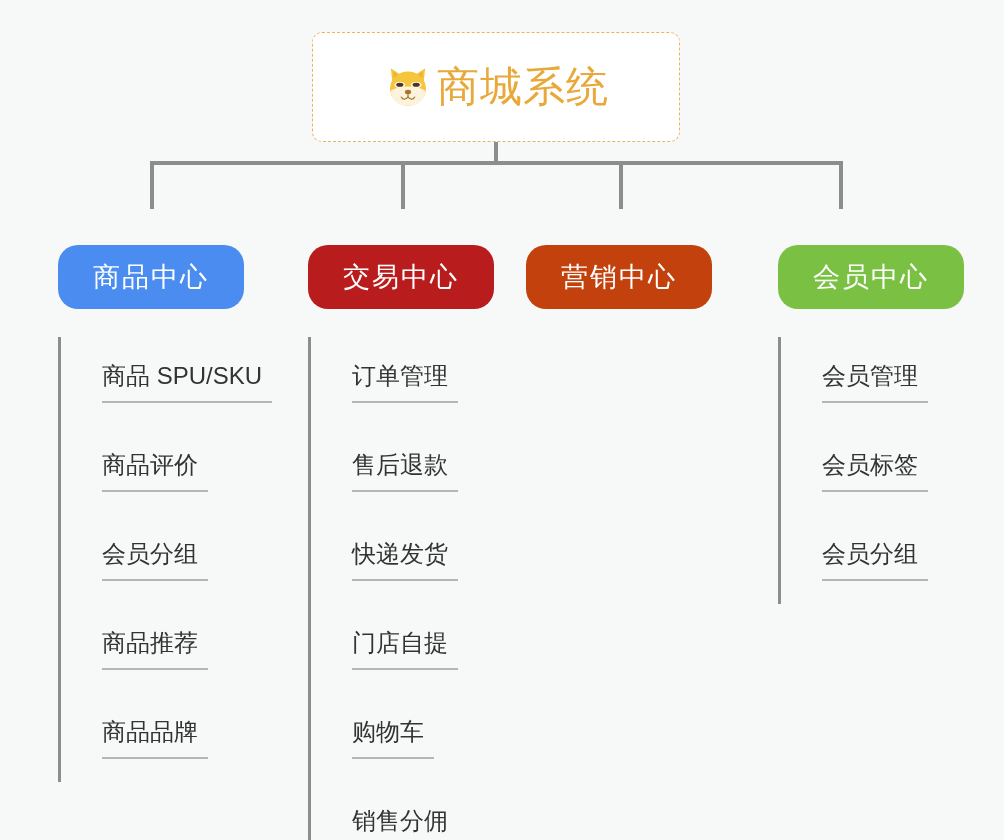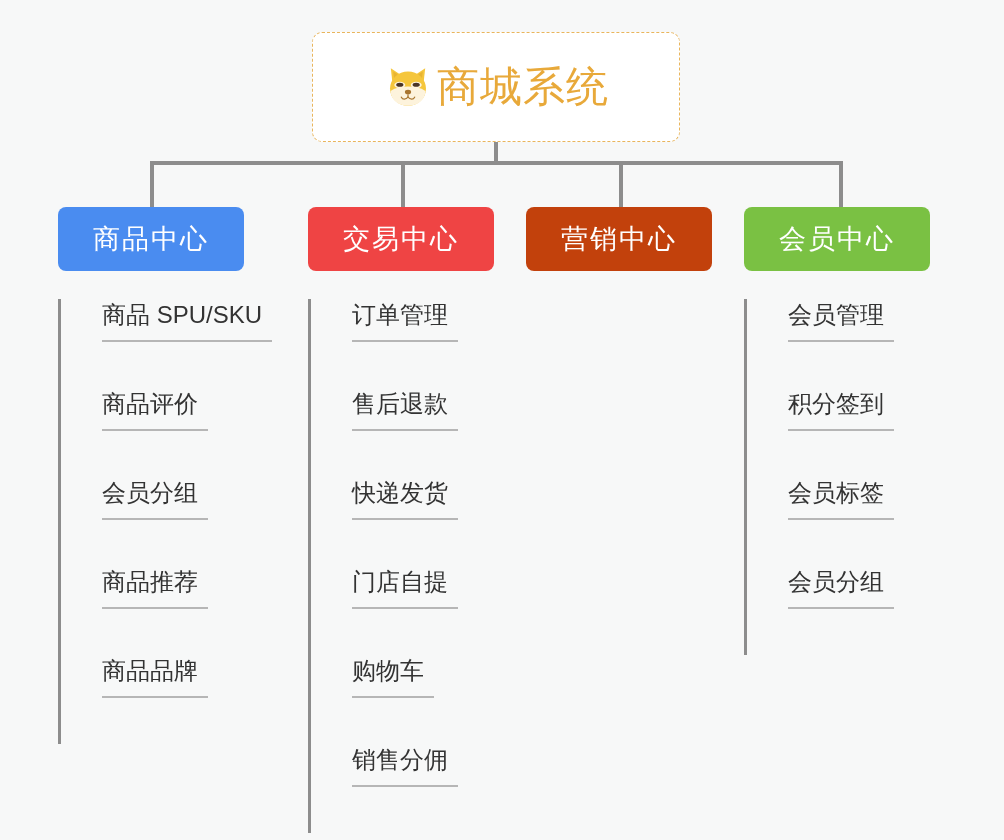--- a/index.html
+++ b/index.html
@@ -75,28 +75,29 @@
   }
 
   
   .column {
     position: absolute;
     top: 207px;
   }
   .col-header {
     height: 64px;
     box-sizing: border-box;
-    border-radius: 8px;
+    border-radius: 20px;
     display: flex;
     align-items: center;
     justify-content: center;
     color: #ffffff;
     font-size: 27px;
     letter-spacing: 2px;
     white-space: nowrap;
+    margin-top: 38px;
   }
 
   
   .leaf-list {
     position: relative;
     margin-top: 28px;
     padding-left: 16px;
   }
   .trunk {
     position: absolute;
@@ -104,21 +105,21 @@
     top: 0;
     bottom: 0;
     width: 3px;
     background: #8d8d8d;
   }
 
   .leaf-item {
     height: 89px;
     box-sizing: border-box;
     display: flex;
-    align-items: flex-start;
+    align-items: center;
     padding-left: 28px;
   }
   .leaf-label {
     display: inline-block;
     font-size: 24px;
     color: #333333;
     white-space: nowrap;
     padding: 0 10px 9px 0;
     border-bottom: 2px solid #b6b6b6;
   }
@@ -172,21 +173,21 @@
       <div class="leaf-item">
           <span class="leaf-label">商品推荐</span>
         </div>
       <div class="leaf-item">
           <span class="leaf-label">商品品牌</span>
         </div>
     </div>
   </div>
 
   <div class="column" style="left:308px;width:186px;">
-    <div class="col-header" style="background:#ef4444;">交易中心</div>
+    <div class="col-header" style="background:#b91c1c;">交易中心</div>
     <div class="leaf-list">
       <div class="trunk"></div>
       <div class="leaf-item">
           <span class="leaf-label">订单管理</span>
         </div>
       <div class="leaf-item">
           <span class="leaf-label">售后退款</span>
         </div>
       <div class="leaf-item">
           <span class="leaf-label">快递发货</span>
@@ -200,31 +201,28 @@
       <div class="leaf-item">
           <span class="leaf-label">销售分佣</span>
         </div>
     </div>
   </div>
 
   <div class="column" style="left:526px;width:186px;">
     <div class="col-header" style="background:#c2410c;">营销中心</div>
   </div>
 
-  <div class="column" style="left:744px;width:186px;">
+  <div class="column" style="left:778px;width:186px;">
     <div class="col-header" style="background:#7ac143;">会员中心</div>
     <div class="leaf-list">
       <div class="trunk"></div>
       <div class="leaf-item">
           <span class="leaf-label">会员管理</span>
         </div>
       <div class="leaf-item">
-          <span class="leaf-label">积分签到</span>
-        </div>
-      <div class="leaf-item">
           <span class="leaf-label">会员标签</span>
         </div>
       <div class="leaf-item">
           <span class="leaf-label">会员分组</span>
         </div>
     </div>
   </div>
 
 </div>
 

